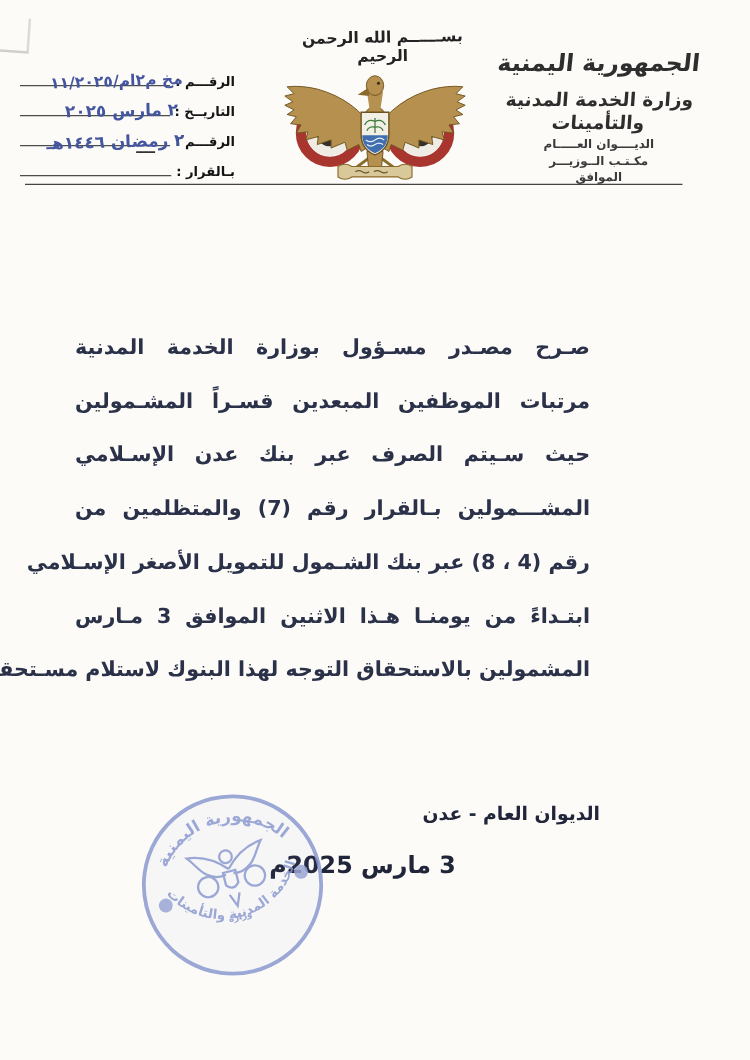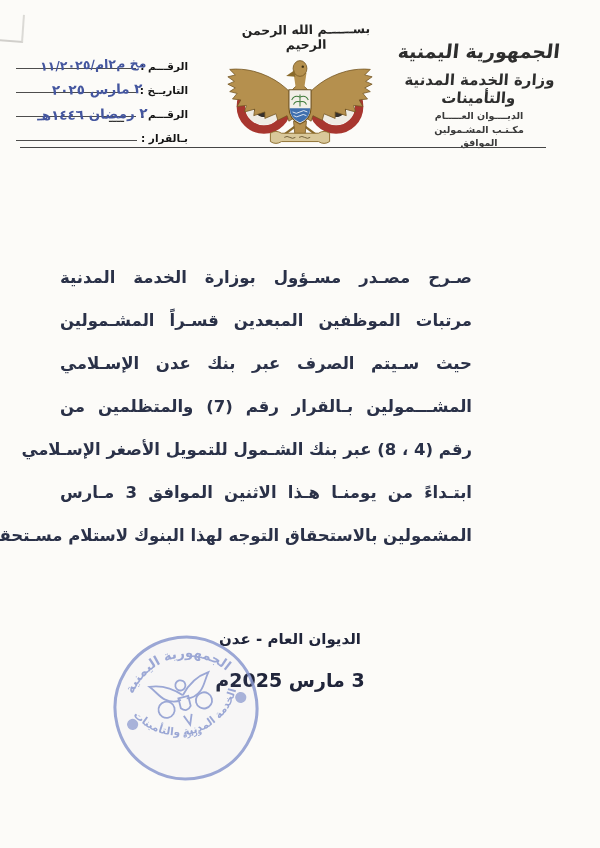--- a/index.html
+++ b/index.html
@@ -35,21 +35,21 @@
   
   .body-text{position:absolute;left:60px;top:256px;width:412px;direction:rtl;
     color:#2a3148;font-weight:bold;font-size:16.5px;}
   .bline{height:43px;line-height:43px;white-space:nowrap;}
   .bline.j{white-space:normal;text-align:justify;text-align-last:justify;height:43px;line-height:43px;overflow:hidden;}
   .bline.r{text-align:left;}
   .bline.c{text-align:center;}
   
   .footer{position:absolute;left:100px;top:602px;width:380px;text-align:center;direction:rtl;color:#20253a;}
   .f1{font-size:16px;font-weight:bold;}
-  .f2{font-size:15px;font-weight:bold;margin-top:28px;}
+  .f2{font-size:15px;font-weight:bold;margin-top:40px;text-align:right;}
   .f3{font-size:19px;font-weight:bold;margin-top:21px;}
   
   .stamp{position:absolute;left:110px;top:632px;width:152px;height:152px;
     transform:rotate(-14deg);opacity:.85;}
 </style>
 </head>
 <body>
 
 <div class="page">
 
@@ -130,21 +130,21 @@
         <path d="M79,93.5 q3,-2 6,0 q3,2 6,0"></path>
       </g>
     </g>
   </svg>
 
   <div class="lhead">
     <div class="h-country">الجمهورية اليمنية</div>
     <div class="h-ministry">وزارة الخدمة المدنية والتأمينات</div>
     <div class="h-small">
       <div>الديــــوان العـــــام</div>
-      <div>مكـتـب المشـمولين</div>
+      <div>مكـتـب الــوزيـــر</div>
       <div>الموافق</div>
     </div>
   </div>
 
   <div class="divider"></div>
 
   <div class="body-text">
     <div class="bline j">صـرح مصـدر مسـؤول بوزارة الخدمة المدنية والتأمينات -عدن عن بدء صـرف</div>
     <div class="bline j">مرتبات الموظفين المبعدين قسـراً المشـمولين بقرارات اللجنة الرئاسـية (4 ، 7 ، 8).</div>
     <div class="bline j">حيث سـيتم الصرف عبر بنك عدن الإسـلامي للتمويل الأصغر للمبعدين قسـراً</div>

